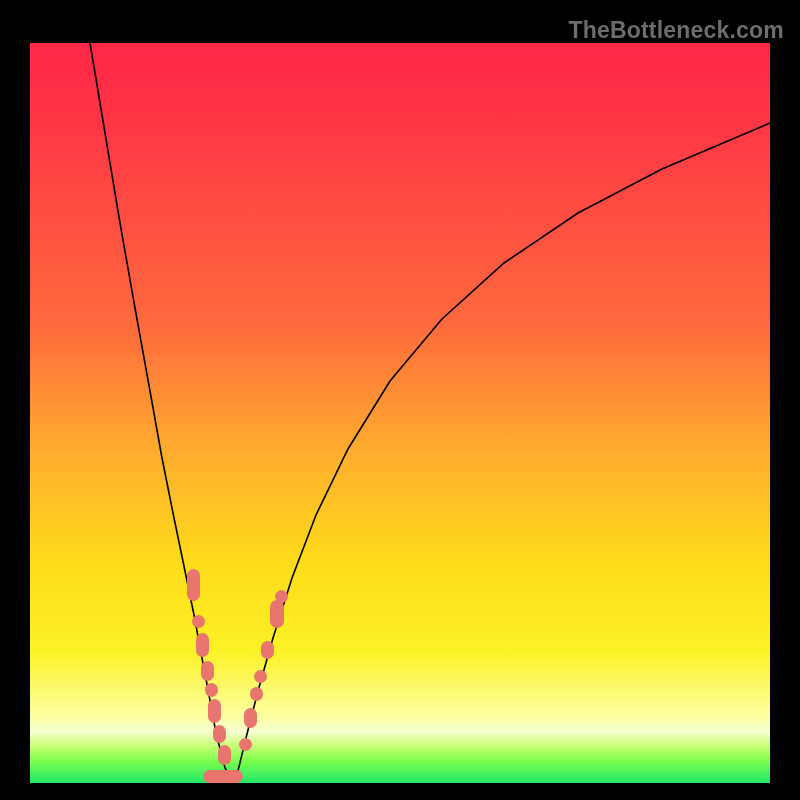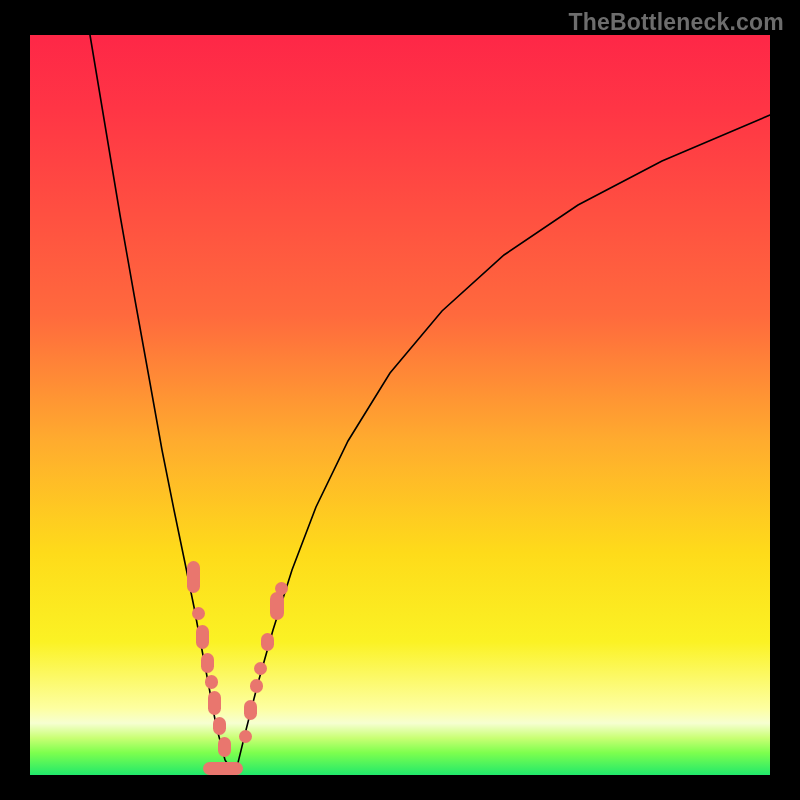--- a/index.html
+++ b/index.html
@@ -9,21 +9,21 @@
     height: 800px;
     overflow: hidden;
     background: #000;
     font-family: Arial, Helvetica, sans-serif;
   }
 
   
   .frame {
     position: absolute;
     left: 0;
-    top: 5px;
+    top: 13px;
     width: 800px;
     height: 664px;
     background: #000;
   }
 
   
   .plot {
     position: absolute;
     left: 30px;
     top: 30px;

